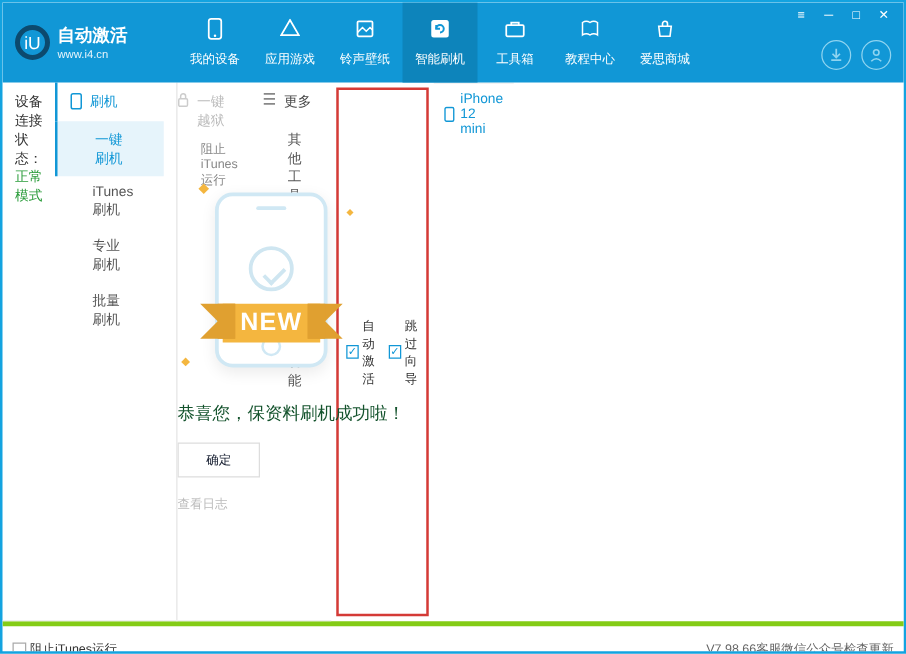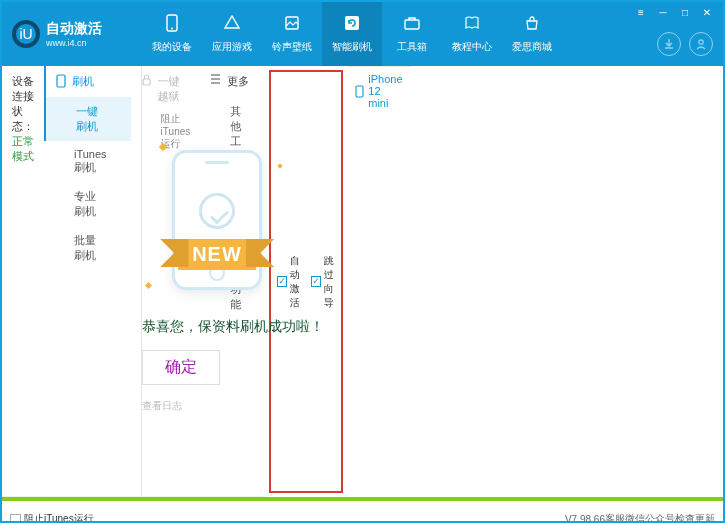--- a/index.html
+++ b/index.html
@@ -39,21 +39,21 @@
 .phone::before { content: ""; position: absolute; top: 8px; left: 50%; transform: translateX(-50%); width: 24px; height: 3px; background: #d0e8f4; border-radius: 2px; }
 .phone::after { content: ""; position: absolute; bottom: 6px; left: 50%; transform: translateX(-50%); width: 12px; height: 12px; border: 2px solid #d0e8f4; border-radius: 50%; }
 .screen-icon { position: absolute; top: 40px; left: 50%; transform: translateX(-50%); width: 36px; height: 36px; border: 3px solid #cfe6f1; border-radius: 50%; }
 .screen-icon::after { content: ""; position: absolute; left: 9px; top: 14px; width: 14px; height: 7px; border-left: 3px solid #cfe6f1; border-bottom: 3px solid #cfe6f1; transform: rotate(-45deg); }
 .ribbon { position: absolute; bottom: 30px; left: 50%; transform: translateX(-50%); background: #f4b63f; color: #fff; font-weight: bold; font-size: 20px; padding: 4px 14px; letter-spacing: 1px; }
 .ribbon::before, .ribbon::after { content: ""; position: absolute; top: 0; border: 14px solid #e0a030; }
 .ribbon::before { left: -18px; border-left-color: transparent; }
 .ribbon::after { right: -18px; border-right-color: transparent; }
 .sparkle { position: absolute; background: #f4b63f; width: 6px; height: 6px; transform: rotate(45deg); }
 .msg { font-size: 14px; color: #14532d; margin-top: 18px; }
-.confirm-btn { margin-top: 14px; border: 1px solid #ddd; background: #fff; padding: 6px 22px; font-size: 16px; color: #a21caf; cursor: pointer; }
+.confirm-btn { margin-top: 14px; border: 1px solid #ddd; background: #fff; padding: 6px 22px; font-size: 10px; color: #0f172a; cursor: pointer; }
 .log-link { margin-top: 14px; font-size: 10px; color: #bbb; cursor: pointer; }
 .footer { height: 40px; border-top: 4px solid #84cc16; display: flex; align-items: center; font-size: 10px; color: #666; padding: 0 8px; }
 .footer .cb-box { border-color: #aaa; color: #aaa; }
 .footer-right { margin-left: auto; display: flex; align-items: center; }
 .footer-right span { cursor: pointer; }
 svg { display: block; }
 </style>
 </head>
 <body>
 

